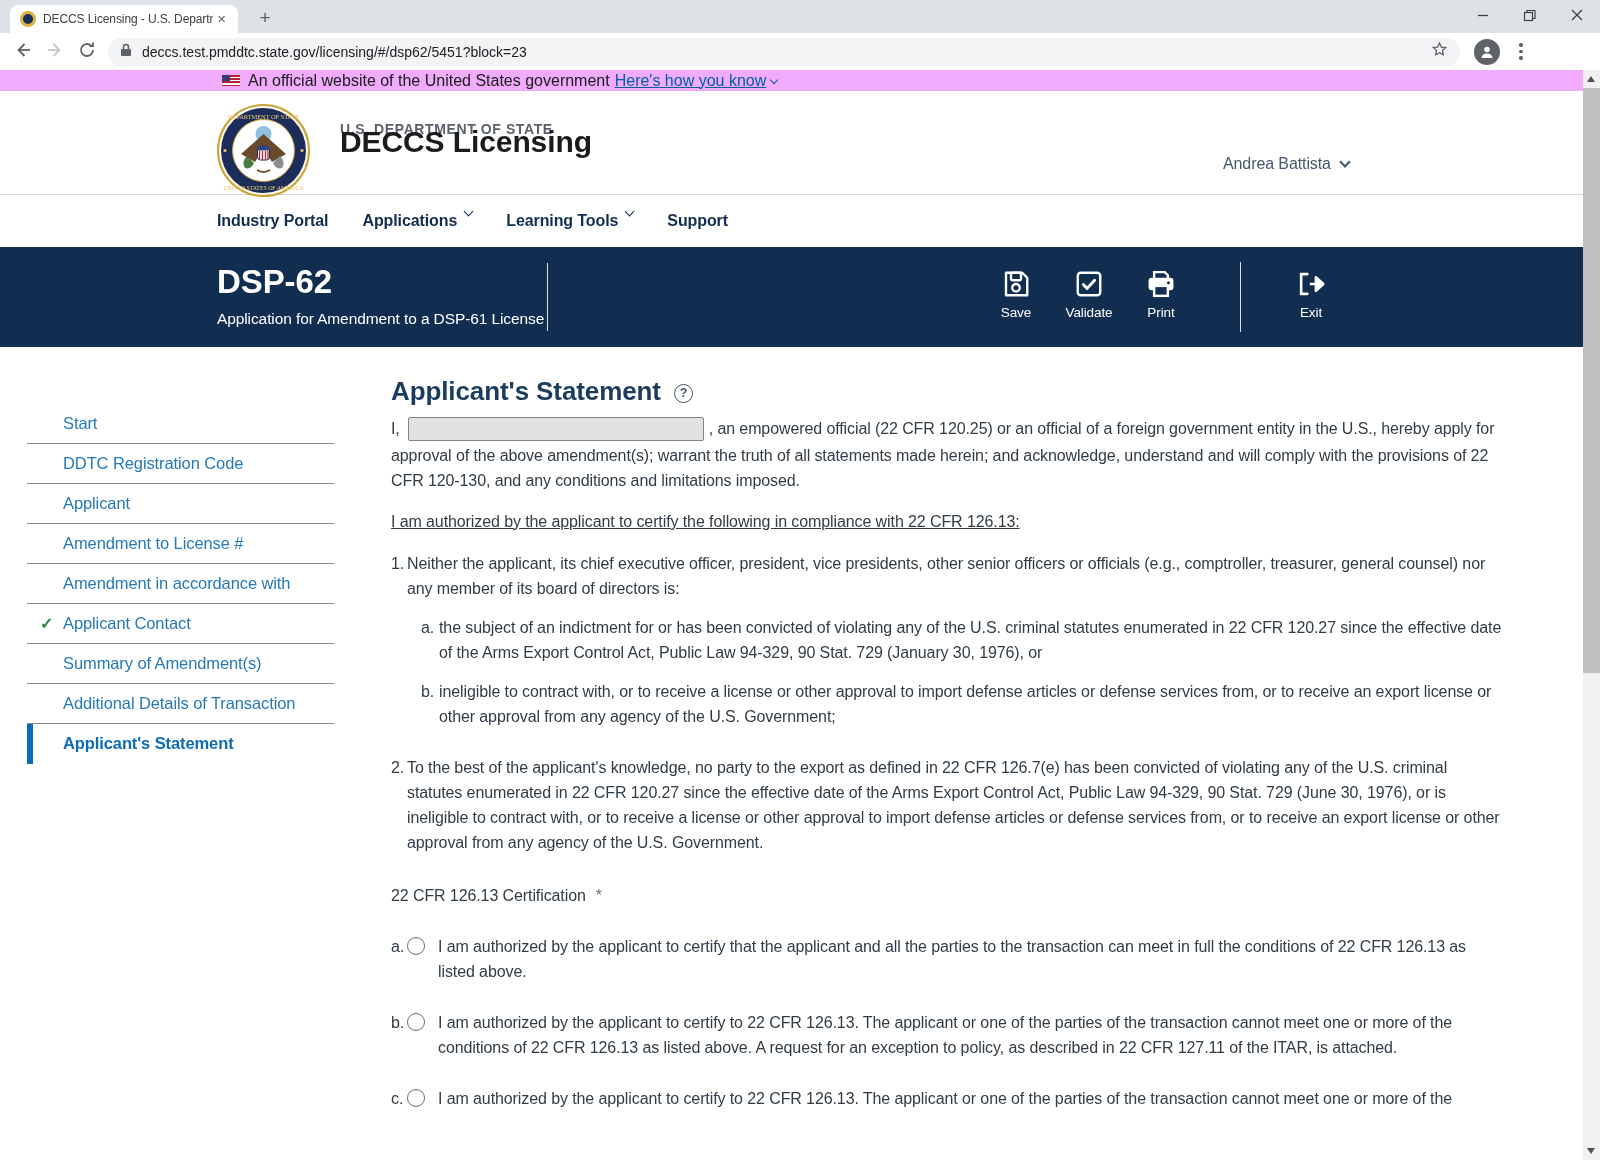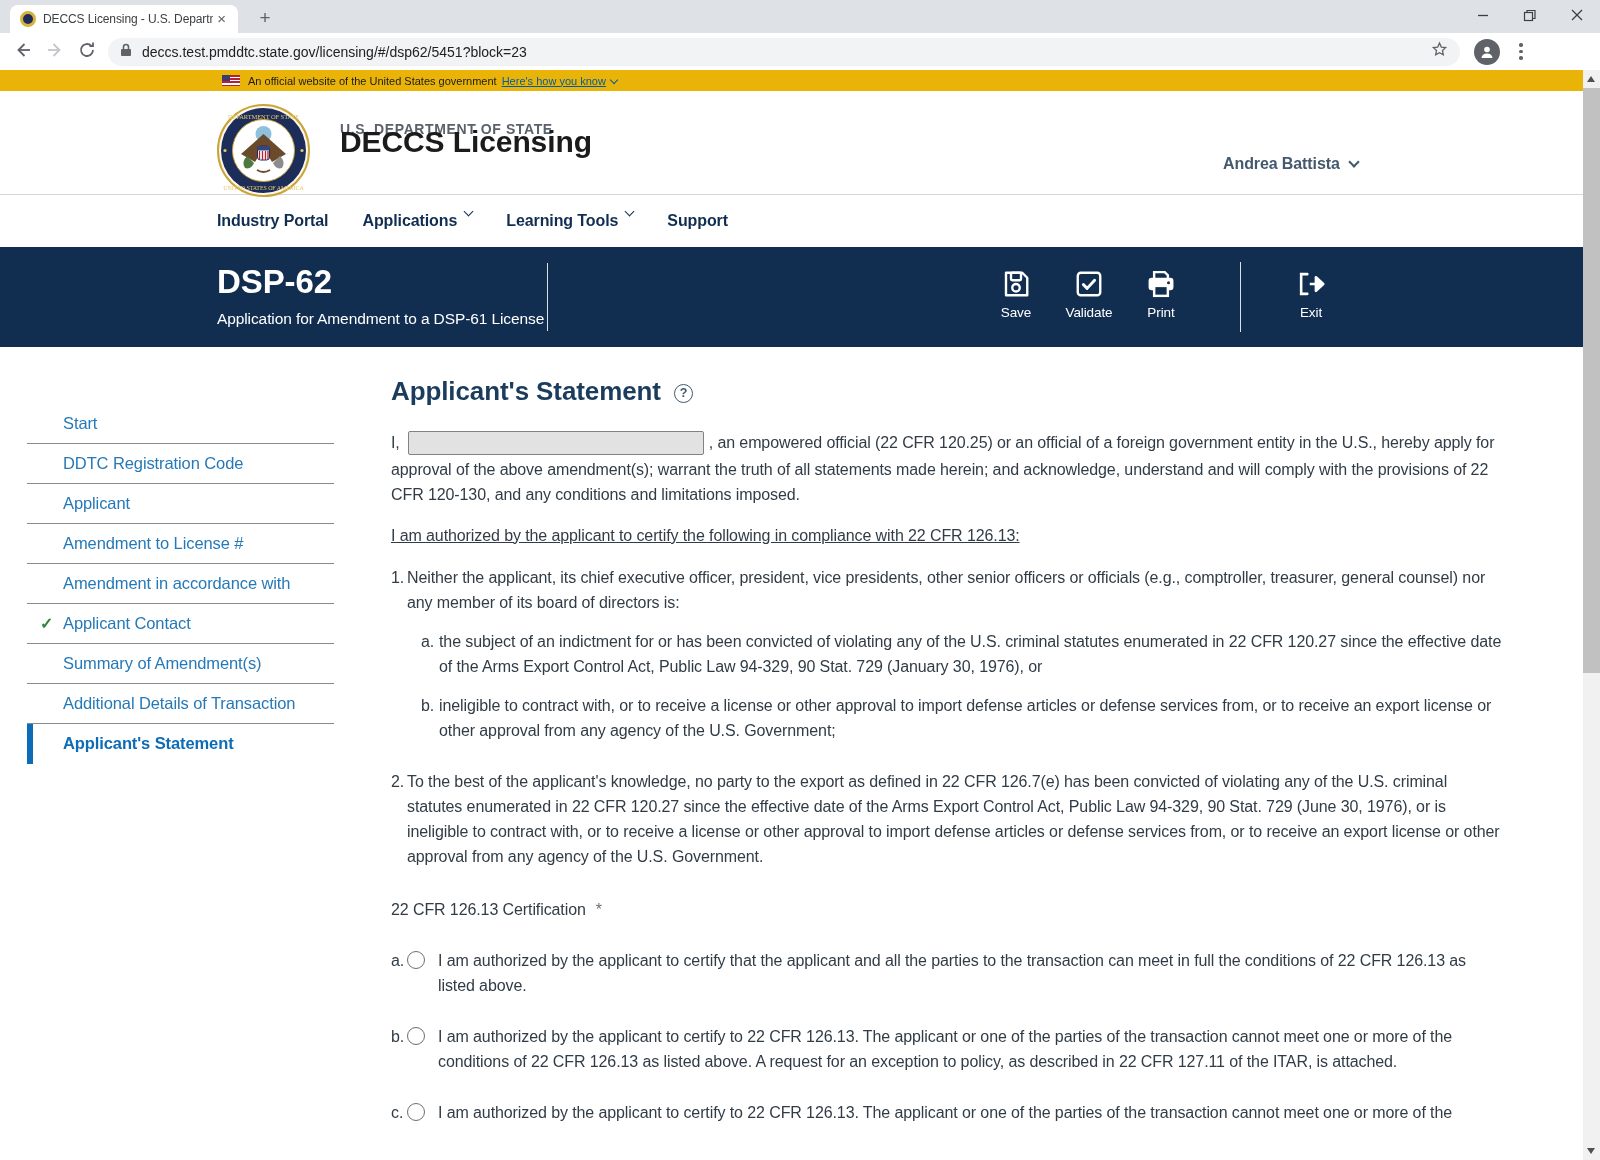--- a/index.html
+++ b/index.html
@@ -37,36 +37,36 @@
   
   .page { position:relative; height:1090px; background:#fff; overflow:hidden; }
 
   .scrollbar { position:absolute; right:0; top:0; bottom:0; width:17px; background:#f1f1f1; z-index:50; }
   .sb-arrow { position:absolute; left:4px; width:0; height:0;
     border-left:4.5px solid transparent; border-right:4.5px solid transparent; }
   .sb-up { top:6px; border-bottom:6px solid #505050; }
   .sb-down { bottom:6px; border-top:6px solid #505050; }
   .sb-thumb { position:absolute; left:0; top:18px; width:17px; height:585px; background:#c1c1c1; }
 
-  .gov-banner { height:21px; background:#eab308; display:flex; align-items:center;
-    padding-left:222px; font-size:11px; color:#1b1b1b; letter-spacing:0; }
+  .gov-banner { height:21px; background:#f0abfc; display:flex; align-items:center;
+    padding-left:222px; font-size:16px; color:#1b1b1b; letter-spacing:0; }
   .flag { width:18px; height:11px; margin-right:8px; position:relative; flex:none;
     background:repeating-linear-gradient(#b22234 0 1.6px,#fff 1.6px 3.2px); }
   .flag i { position:absolute; left:0; top:0; width:8px; height:6px; background:#3c3b6e; }
   .gov-link { color:#005ea2; text-decoration:underline; margin-left:5px; }
   .gov-chev { display:inline-block; width:6px; height:6px; border-right:1.5px solid #005ea2;
     border-bottom:1.5px solid #005ea2; transform:rotate(45deg); margin-left:5px; margin-bottom:2px; }
 
   .site-header { background:#fff; }
   .header-row1 { height:104px; border-bottom:1px solid #d6d7d9; position:relative; }
   .seal { position:absolute; left:217px; top:13px; }
   .agency { position:absolute; left:340px; top:30px; font-size:14px; font-weight:bold;
     color:#5b616b; letter-spacing:0.6px; }
   .appname { position:absolute; left:340px; top:34px; font-size:30px; font-weight:bold; color:#1b1b1b; }
-  .usermenu { position:absolute; left:1223px; top:64px; font-size:16px; font-weight:bold;
+  .usermenu { position:absolute; left:1223px; top:64px; font-size:16px; font-weight:normal;
     color:#44586e; display:flex; align-items:center; }
   .user-chev { width:8px; height:8px; border-right:2px solid #44586e; border-bottom:2px solid #44586e;
     transform:rotate(45deg); margin-left:10px; margin-top:-4px; }
   .mainnav { height:52px; display:flex; align-items:center; padding-left:217px; }
   .mainnav .item { font-size:16px; font-weight:bold; color:#112e51; margin-right:34px;
     display:flex; }
   .nav-chev { width:7px; height:7px; border-right:1.8px solid #112e51; border-bottom:1.8px solid #112e51;
     transform:rotate(45deg); margin-left:8px; margin-top:-4px; }
 
   
@@ -88,21 +88,21 @@
     padding-left:36px; border-bottom:1px solid #8a8a8a; color:#2679b8; }
   .sidebar li:last-child { border-bottom:none; }
   .sidebar li.active { color:#0d6cb7; font-weight:bold; border-left:6px solid #0d6cb7; padding-left:30px; }
   .sidebar .check { position:absolute; left:13px; top:0; color:#2e8540; font-weight:bold; font-size:16px; }
 
   .main { position:absolute; left:391px; top:32px; width:1112px; color:#313c46; font-size:16px;
     line-height:25px; }
   .main h1 { font-size:26px; color:#1c3c5e; font-weight:bold; display:flex; align-items:center; }
   .help { width:19px; height:19px; border-radius:50%; border:1.7px solid #44586e; color:#44586e;
     font-size:12.5px; font-weight:bold; line-height:16px; text-align:center; margin-left:13px; margin-top:3px; }
-  .stmt { margin-top:26px; }
+  .stmt { margin-top:12px; }
   .name-input { width:296px; height:24px; background:#e2e2e2; border:1px solid #828282;
     border-radius:2px; vertical-align:middle; margin:0 5px 2px 8px; }
   .auth-line { margin-top:16px;text-decoration:underline; }
   .olist { margin-top:17px; }
   .li-row { display:flex; margin-top:14px; }
   .li-row .marker { width:16px; flex:none; text-align:left; }
   .li-row .txt { flex:1; }
   .sublist { margin-left:30px; }
   .sublist .marker { width:18px; }
   .gap-lg { margin-top:26px; }

